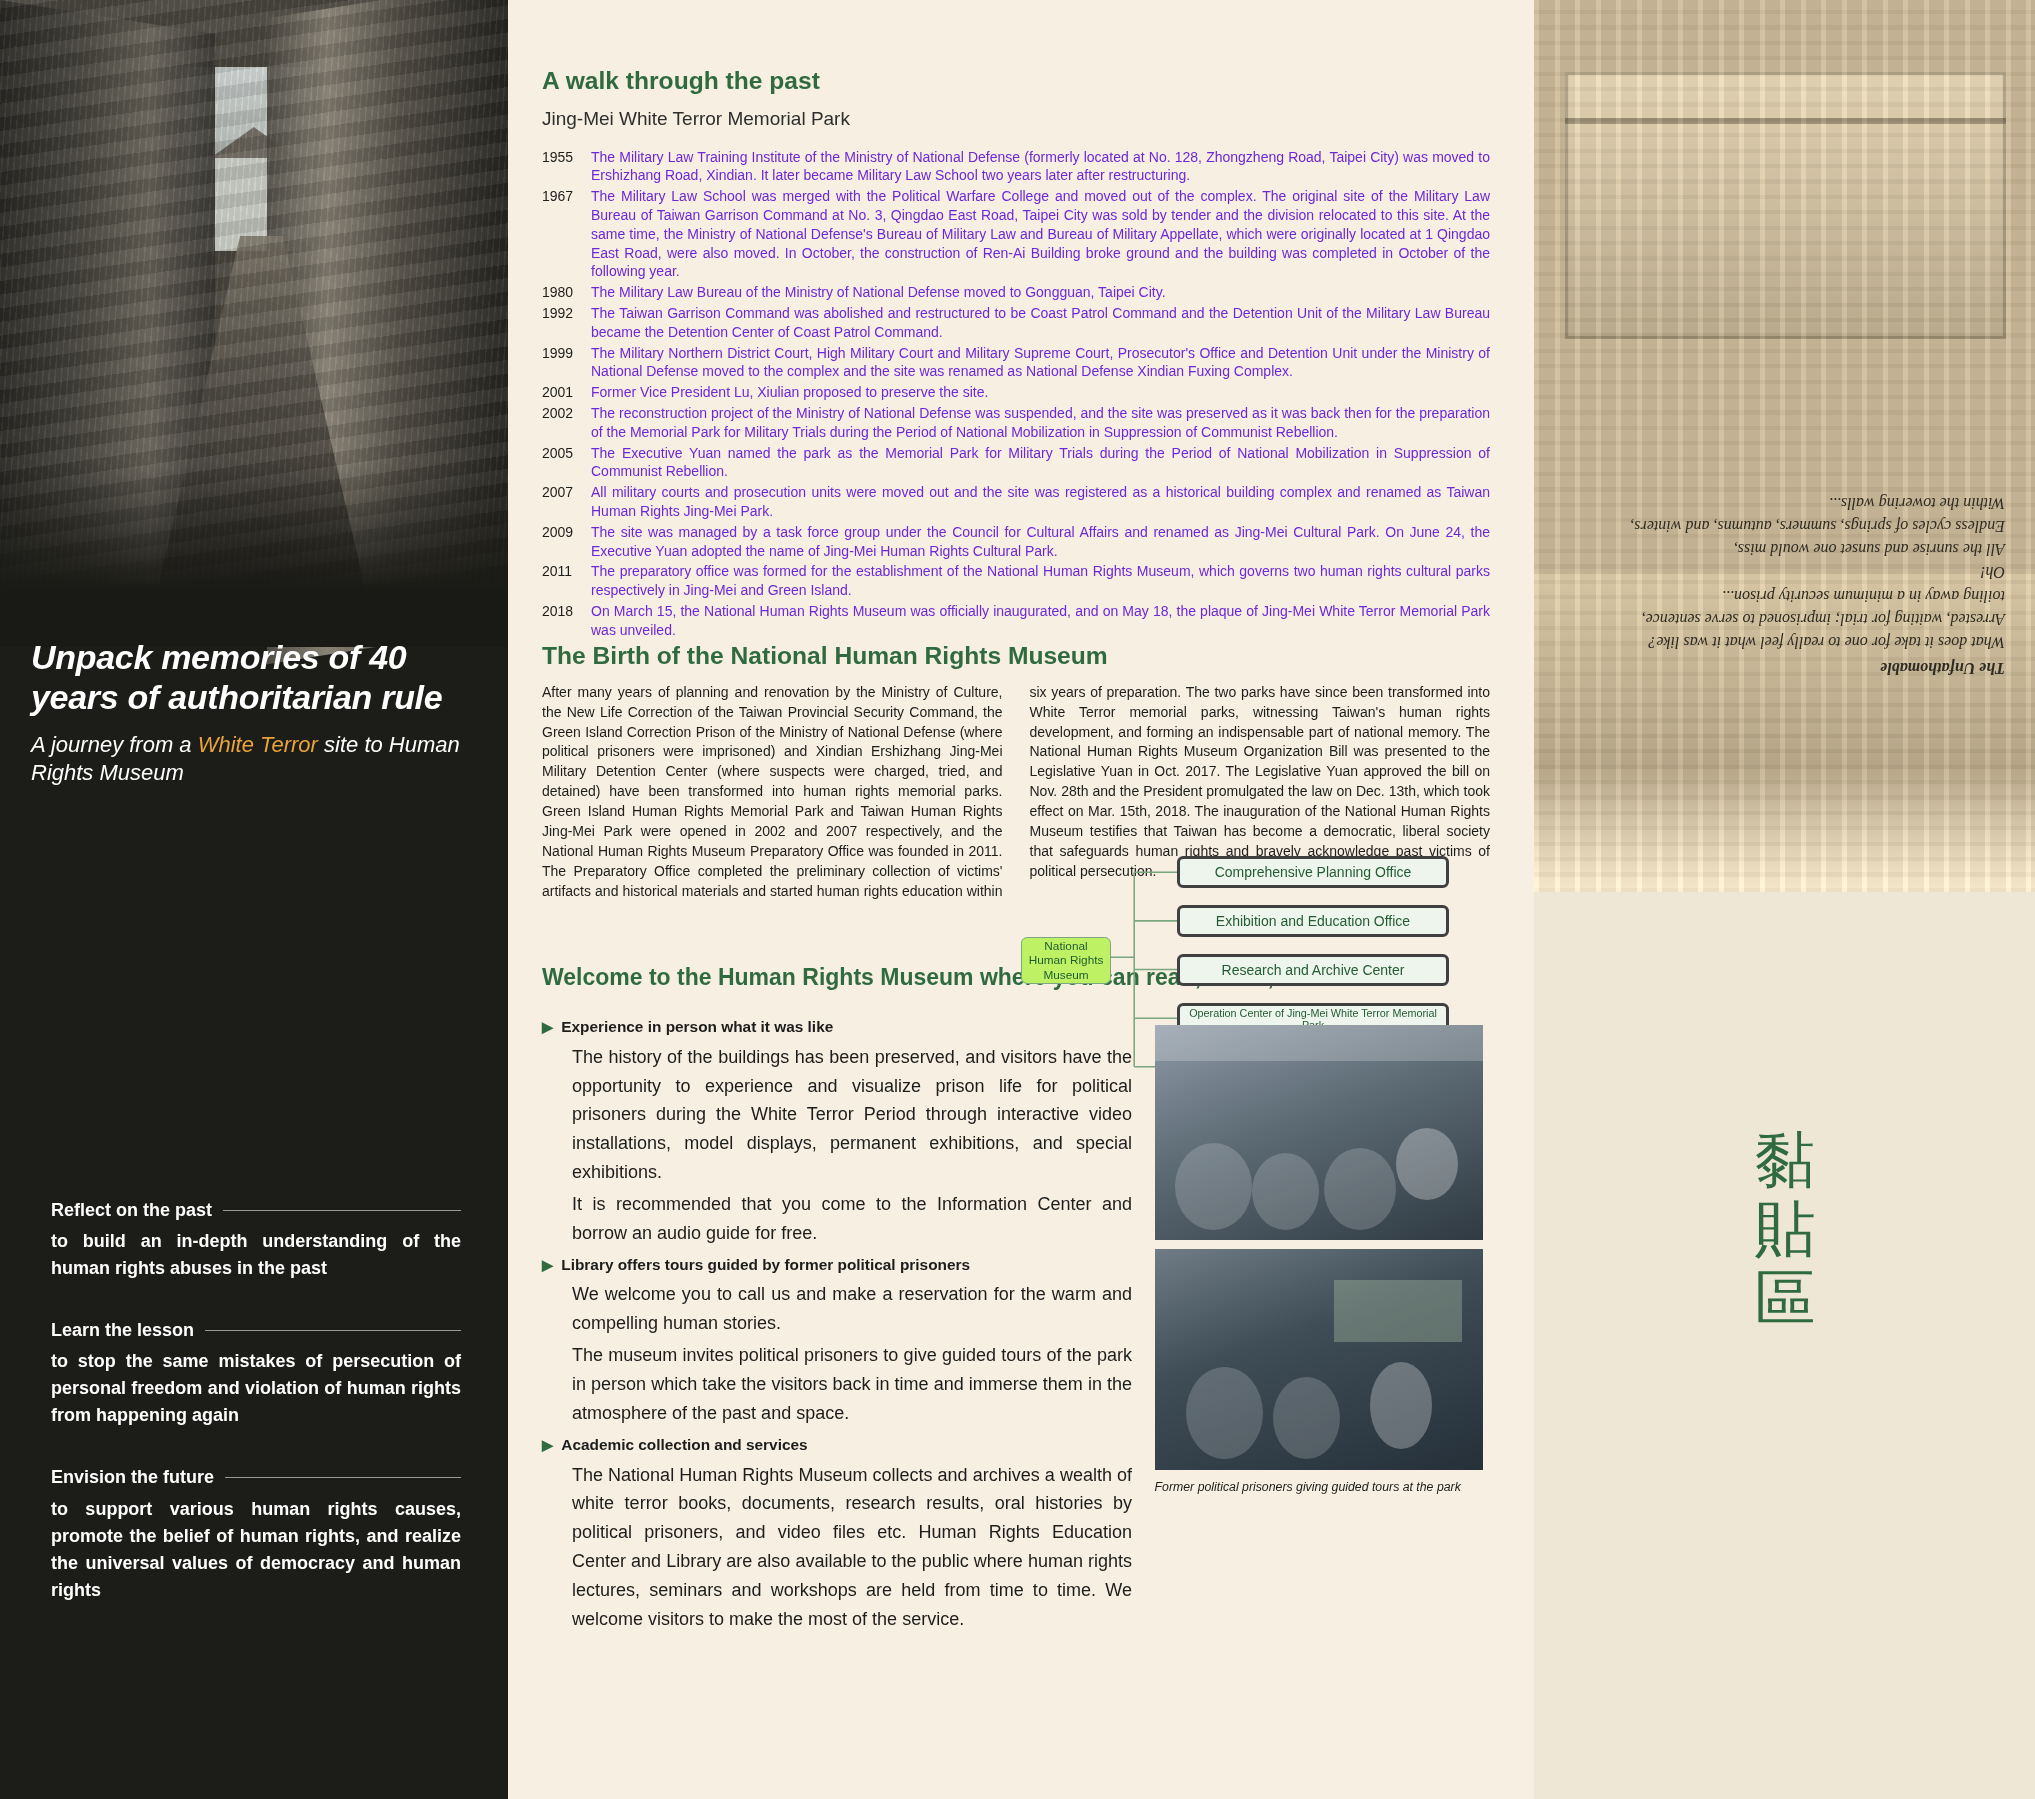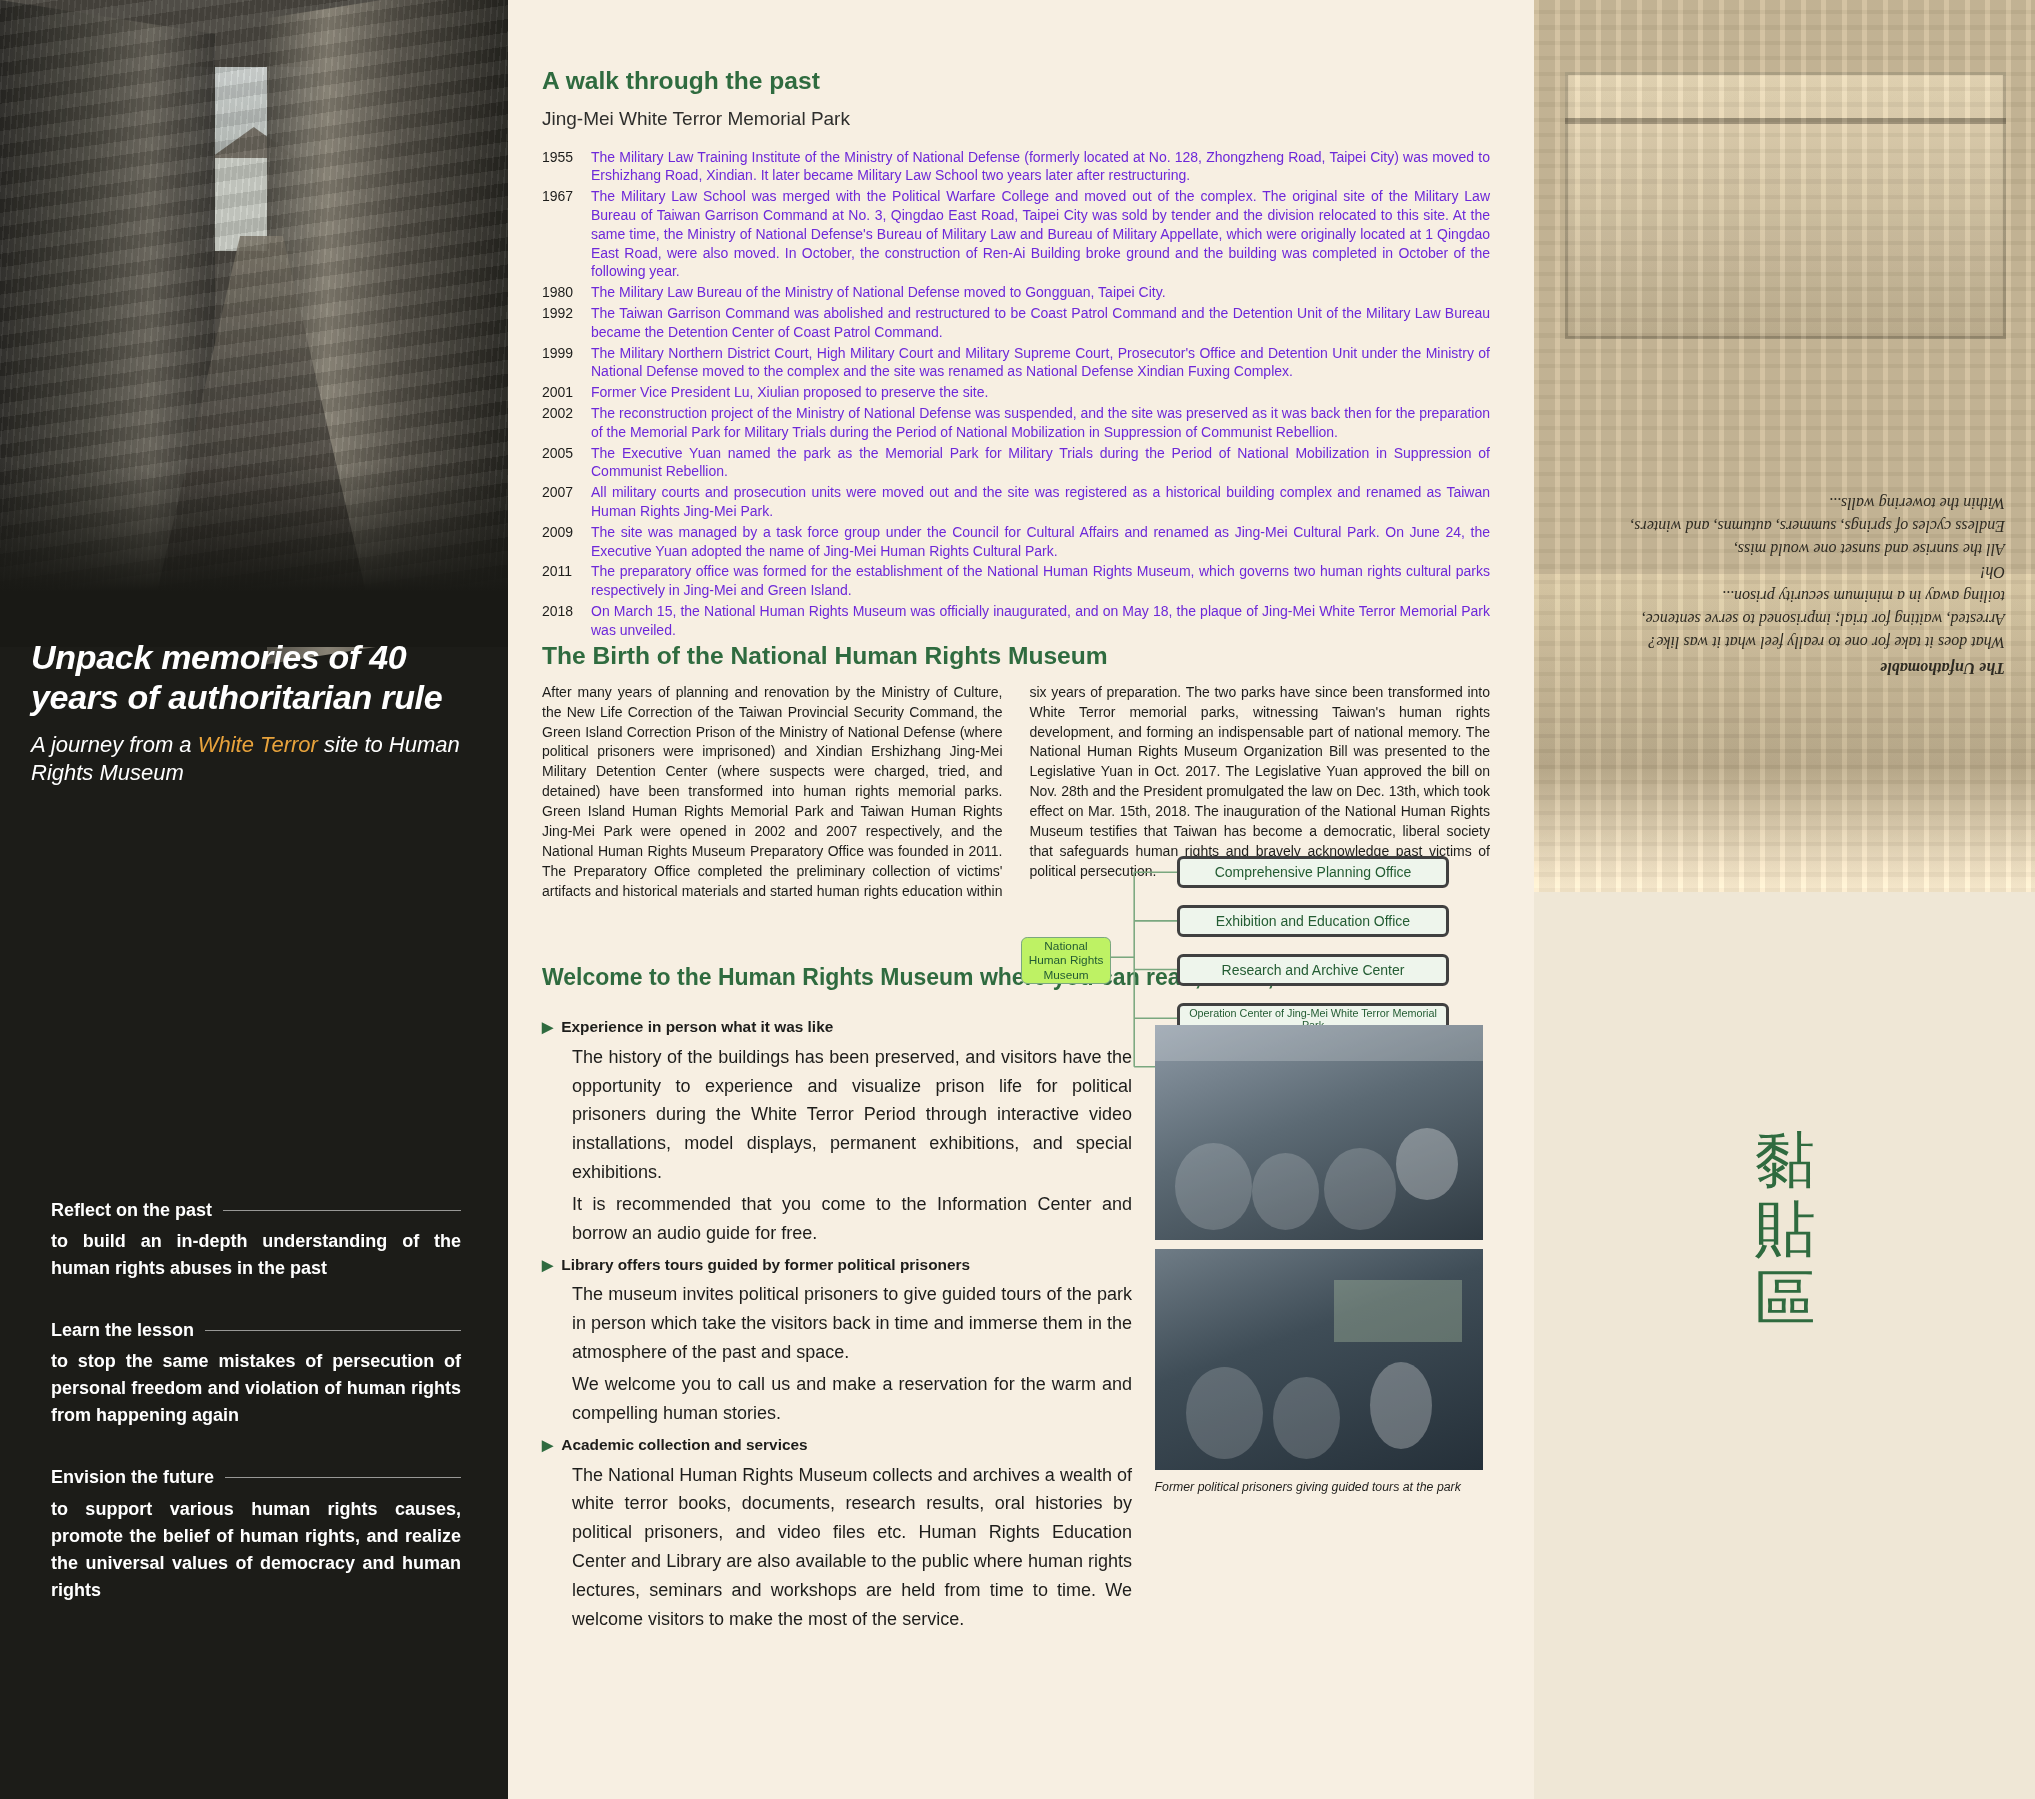--- a/index.html
+++ b/index.html
@@ -350,22 +350,22 @@
             <span class="tri">▶</span>
             <span>Experience in person what it was like</span>
           </div>
           <p class="w-para">The history of the buildings has been preserved, and visitors have the opportunity to experience and visualize prison life for political prisoners during the White Terror Period through interactive video installations, model displays, permanent exhibitions, and special exhibitions.</p>
           <p class="w-para">It is recommended that you come to the Information Center and borrow an audio guide for free.</p>
 
           <div class="bullet-head">
             <span class="tri">▶</span>
             <span>Library offers tours guided by former political prisoners</span>
           </div>
+          <p class="w-para">We welcome you to call us and make a reservation for the warm and compelling human stories.</p>
           <p class="w-para">The museum invites political prisoners to give guided tours of the park in person which take the visitors back in time and immerse them in the atmosphere of the past and space.</p>
-          <p class="w-para">We welcome you to call us and make a reservation for the warm and compelling human stories.</p>
 
           <div class="bullet-head">
             <span class="tri">▶</span>
             <span>Academic collection and services</span>
           </div>
           <p class="w-para">The National Human Rights Museum collects and archives a wealth of white terror books, documents, research results, oral histories by political prisoners, and video files etc. Human Rights Education Center and Library are also available to the public where human rights lectures, seminars and workshops are held from time to time. We welcome visitors to make the most of the service.</p>
         </div>
 
         <div class="w-right">
           <div class="photo2">

